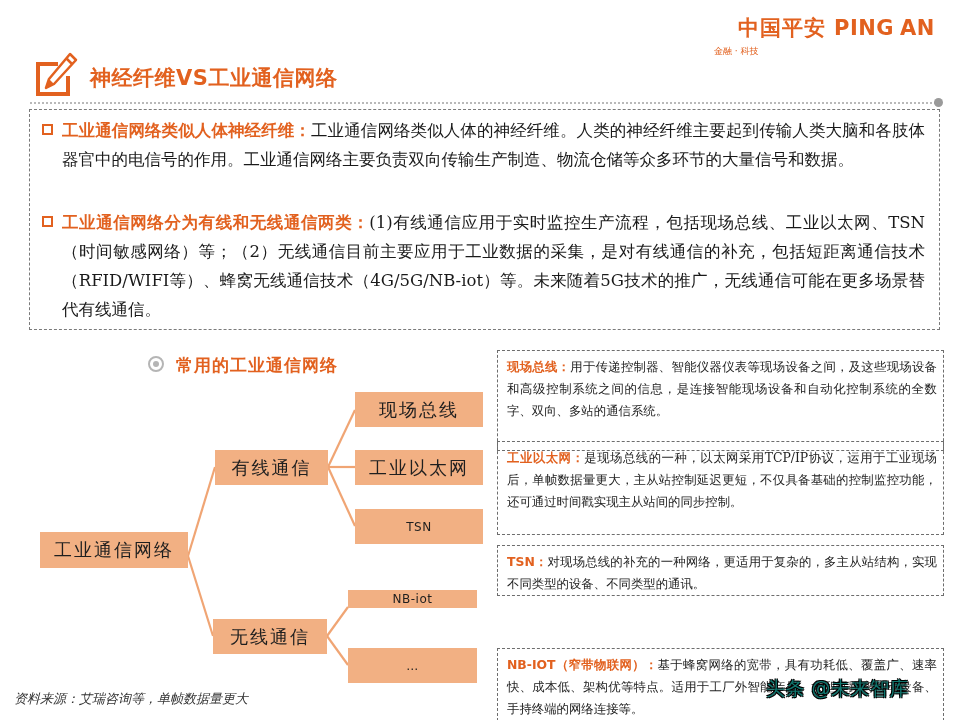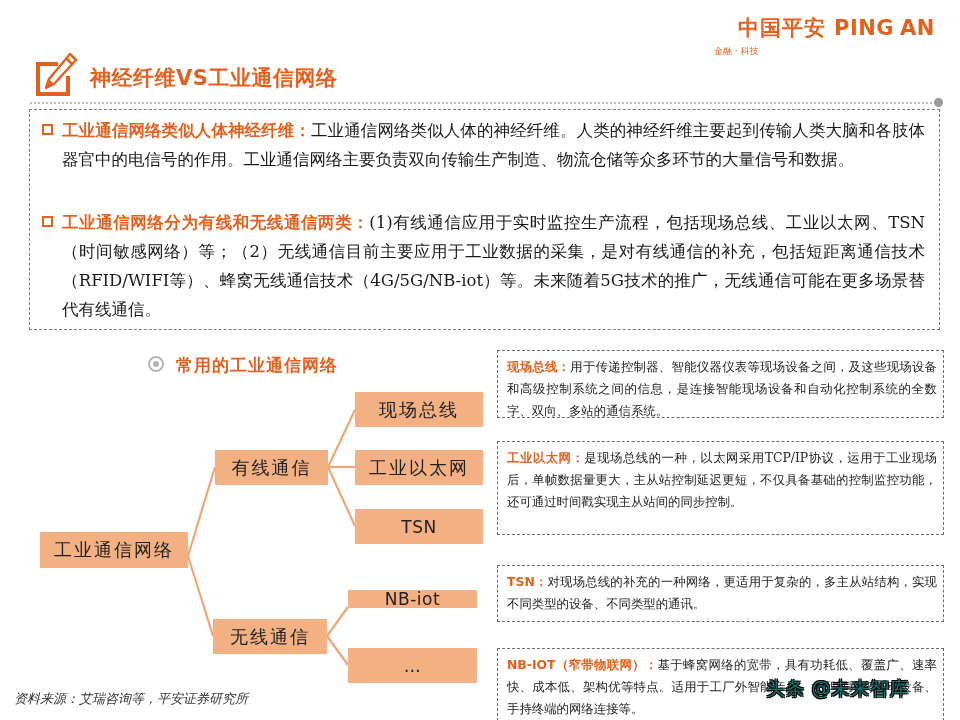--- a/index.html
+++ b/index.html
@@ -32,21 +32,21 @@
   .b1 { top: 6px; }
   .b2 { top: 98px; }
 
   
   .sec-icon { left: 148px; top: 356px; width: 16px; height: 16px; border-radius: 50%; border: 2px solid #b5b5b5; box-sizing: border-box; }
   .sec-icon::after { content: ""; position: absolute; left: 3px; top: 3px; width: 6px; height: 6px; border-radius: 50%; background: #b5b5b5; }
   .sec-title { left: 176px; top: 354px; font-family: "DejaVu Sans", "Liberation Sans", sans-serif; font-weight: bold; color: #e2611f; font-size: 17px; letter-spacing: 1px; }
 
   
   .node { position: absolute; background: #f2b083; display: flex; align-items: center; justify-content: center; font-size: 18px; color: #1f1f1f; letter-spacing: 2px; box-sizing: border-box; }
-  .node.latin { font-family: "DejaVu Sans", "Liberation Sans", sans-serif; letter-spacing: 0.5px; font-size: 17px; }
+  .node.latin { font-family: "DejaVu Sans", "Liberation Sans", sans-serif; letter-spacing: 0.5px; font-size: 12px; }
   svg.connectors { position: absolute; left: 0; top: 0; }
 
   
   .desc { position: absolute; left: 497px; width: 447px; border: 1.5px dashed #6d6d6d; box-sizing: border-box; padding: 5px 6px 4px 9px; font-size: 12.4px; line-height: 22px; text-align: justify; color: #222; }
   .desc .lead { color: #e2611f; font-weight: bold; font-family: "DejaVu Sans", "Liberation Sans", sans-serif; }
 
   
   .source { left: 14px; top: 690px; font-size: 13px; font-style: italic; color: #333; }
   .watermark { left: 766px; top: 676px; font-family: "DejaVu Sans", "Liberation Sans", sans-serif; font-size: 19px; color: #0f766e; text-shadow: 1px 1px 0 #000, -1px -1px 0 #000, 1px -1px 0 #000, -1px 1px 0 #000; letter-spacing: 0.5px; }
 </style>
@@ -100,27 +100,27 @@
 
 <div class="node" style="left:40px;top:532px;width:148px;height:36px;">工业通信网络</div>
 <div class="node" style="left:215px;top:450px;width:113px;height:35px;">有线通信</div>
 <div class="node" style="left:213px;top:619px;width:114px;height:35px;">无线通信</div>
 <div class="node" style="left:355px;top:392px;width:128px;height:35px;">现场总线</div>
 <div class="node" style="left:355px;top:450px;width:128px;height:35px;">工业以太网</div>
 <div class="node latin" style="left:355px;top:509px;width:128px;height:35px;">TSN</div>
 <div class="node latin" style="left:348px;top:590px;width:129px;height:18px;">NB-iot</div>
 <div class="node latin" style="left:348px;top:648px;width:129px;height:35px;">…</div>
 
-<div class="desc" style="top:350px;height:68px;">
+<div class="desc" style="top:350px;height:101px;">
   <span class="lead">现场总线：</span><span>用于传递控制器、智能仪器仪表等现场设备之间，及这些现场设备和高级控制系统之间的信息，是连接智能现场设备和自动化控制系统的全数字、双向、多站的通信系统。</span>
 </div>
 <div class="desc" style="top:441px;height:94px;">
   <span class="lead">工业以太网：</span><span>是现场总线的一种，以太网采用TCP/IP协议，运用于工业现场后，单帧数据量更大，主从站控制延迟更短，不仅具备基础的控制监控功能，还可通过时间戳实现主从站间的同步控制。</span>
 </div>
-<div class="desc" style="top:565px;height:57px;">
+<div class="desc" style="top:545px;height:51px;">
   <span class="lead">TSN：</span><span>对现场总线的补充的一种网络，更适用于复杂的，多主从站结构，实现不同类型的设备、不同类型的通讯。</span>
 </div>
 <div class="desc" style="top:648px;height:78px;">
   <span class="lead">NB-IOT（窄带物联网）：</span><span>基于蜂窝网络的宽带，具有功耗低、覆盖广、速率快、成本低、架构优等特点。适用于工厂外智能产品、大型远距离移动设备、手持终端的网络连接等。</span>
 </div>
 
-<div class="abs source">资料来源：艾瑞咨询等，平安证券研究所</div>
+<div class="abs source">资料来源：艾瑞咨询等，单帧数据量更大</div>
 <div class="abs watermark">头条 @未来智库</div>
 
 </body></html>

